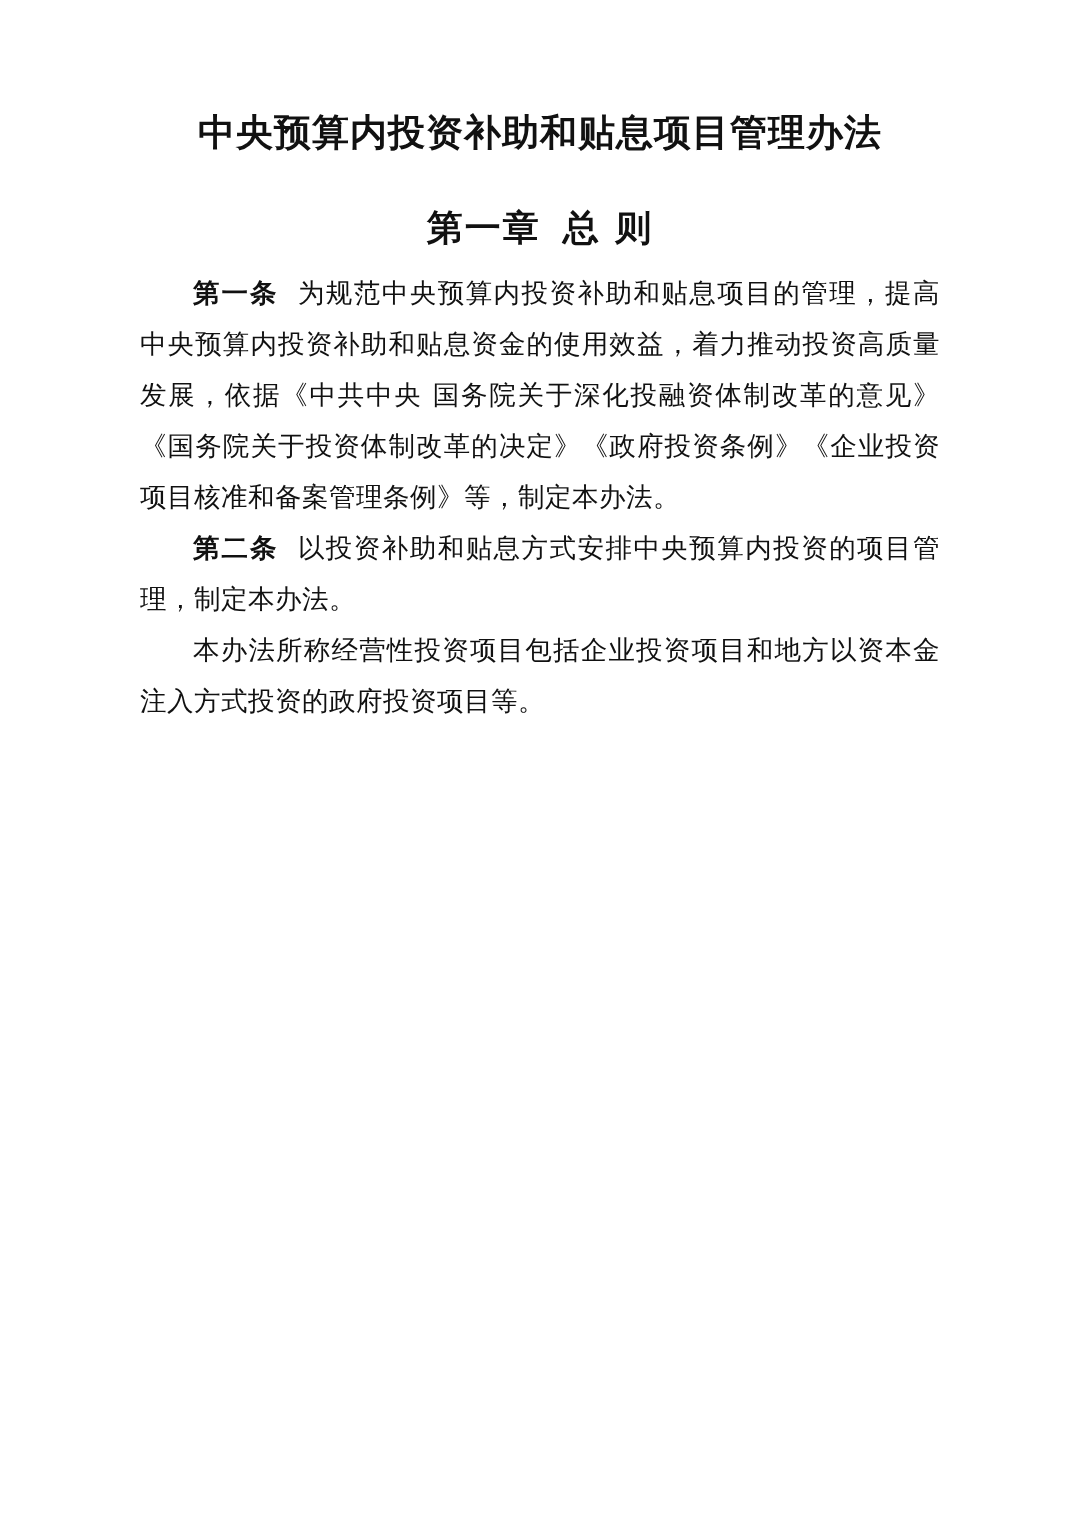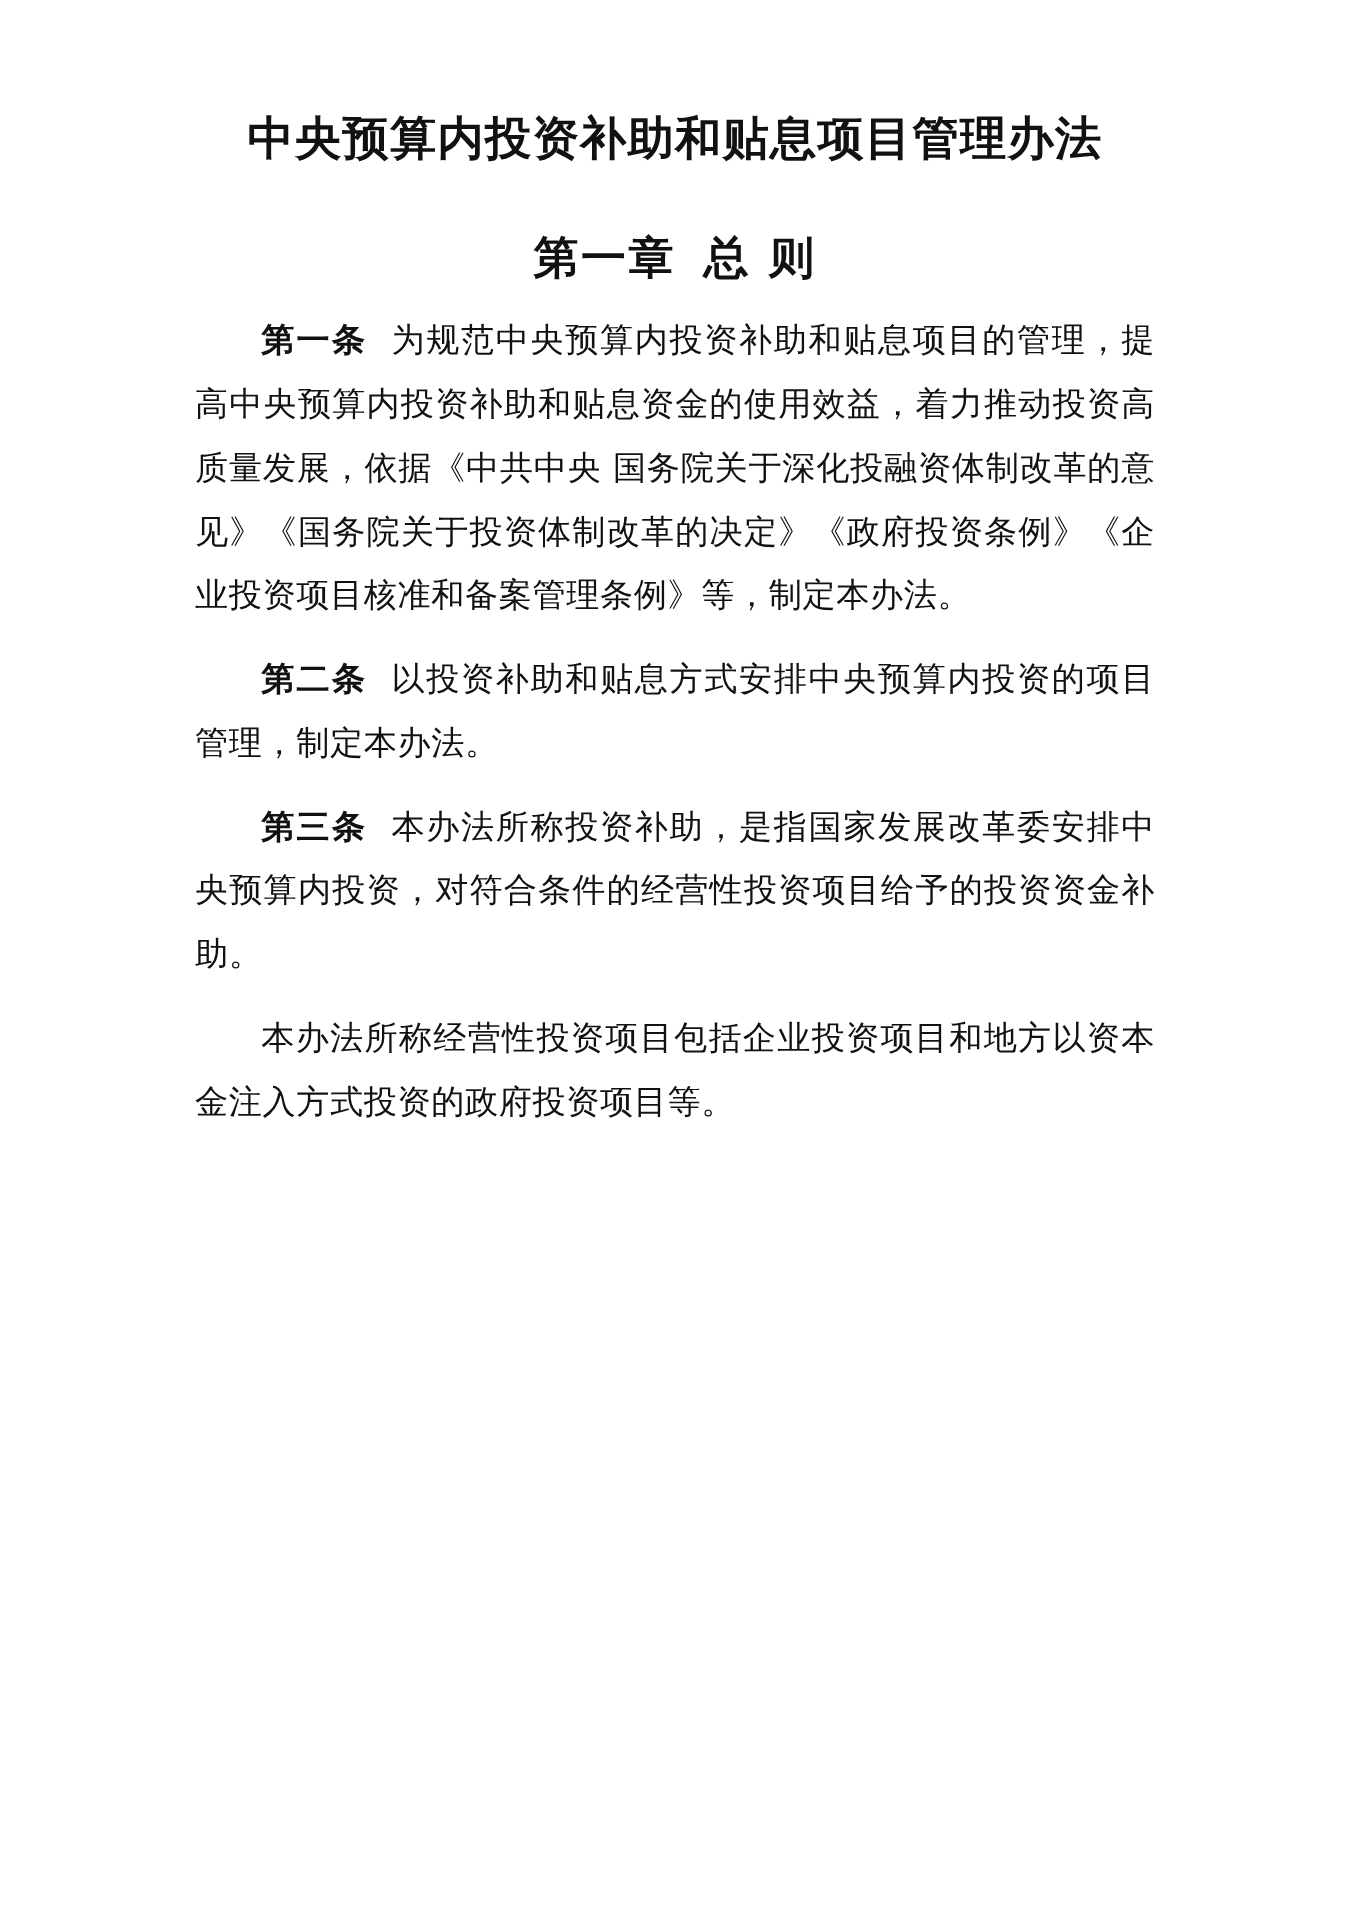--- a/index.html
+++ b/index.html
@@ -12,21 +12,21 @@
     height: 1526px;
     overflow: hidden;
     font-family: "DejaVu Serif", "Liberation Serif", serif;
     color: #111111;
   }
   .page {
     position: relative;
     width: 1080px;
     height: 1436px;
     box-sizing: border-box;
-    padding: 86px 140px 0 140px;
+    padding: 108px 140px 0 140px;
   }
   .doc-title {
     font-size: 37px;
     font-weight: bold;
     text-align: center;
     letter-spacing: 1px;
     line-height: 1.35;
     margin: 0 0 46px 0;
     font-family: "DejaVu Serif", "Liberation Serif", serif;
   }
@@ -39,21 +39,21 @@
   }
   .chapter-heading .gap {
     display: inline-block;
     width: 22px;
   }
   p.body-text {
     font-size: 26.5px;
     line-height: 51px;
     text-align: justify;
     text-justify: inter-ideograph;
-    margin: 16px;
+    margin: 0;
     text-indent: 2em;
     letter-spacing: 0.5px;
   }
   p.body-text .article-label {
     font-weight: bold;
     letter-spacing: 1px;
   }
   p.body-text .after-label {
     display: inline-block;
     width: 0.7em;
@@ -71,23 +71,20 @@
   </div>
 
   <p class="body-text">
     <span class="article-label">第一条</span><span class="after-label"></span><span>为规范中央预算内投资补助和贴息项目的管理，提高中央预算内投资补助和贴息资金的使用效益，着力推动投资高质量发展，依据《中共中央 国务院关于深化投融资体制改革的意见》《国务院关于投资体制改革的决定》《政府投资条例》《企业投资项目核准和备案管理条例》等，制定本办法。</span>
   </p>
 
   <p class="body-text">
     <span class="article-label">第二条</span><span class="after-label"></span><span>以投资补助和贴息方式安排中央预算内投资的项目管理，制定本办法。</span>
   </p>
 
-  <p class="body-text">
-    <span class="article-label">第三条</span><span class="after-label"></span><span>本办法所称投资补助，是指国家发展改革委安排中央预算内投资，对符合条件的经营性投资项目给予的投资资金补助。</span>
-  </p>
 
 
   <p class="body-text">
     <span>本办法所称经营性投资项目包括企业投资项目和地方以资本金注入方式投资的政府投资项目等。</span>
   </p>
 
 
 
 </div>
 

